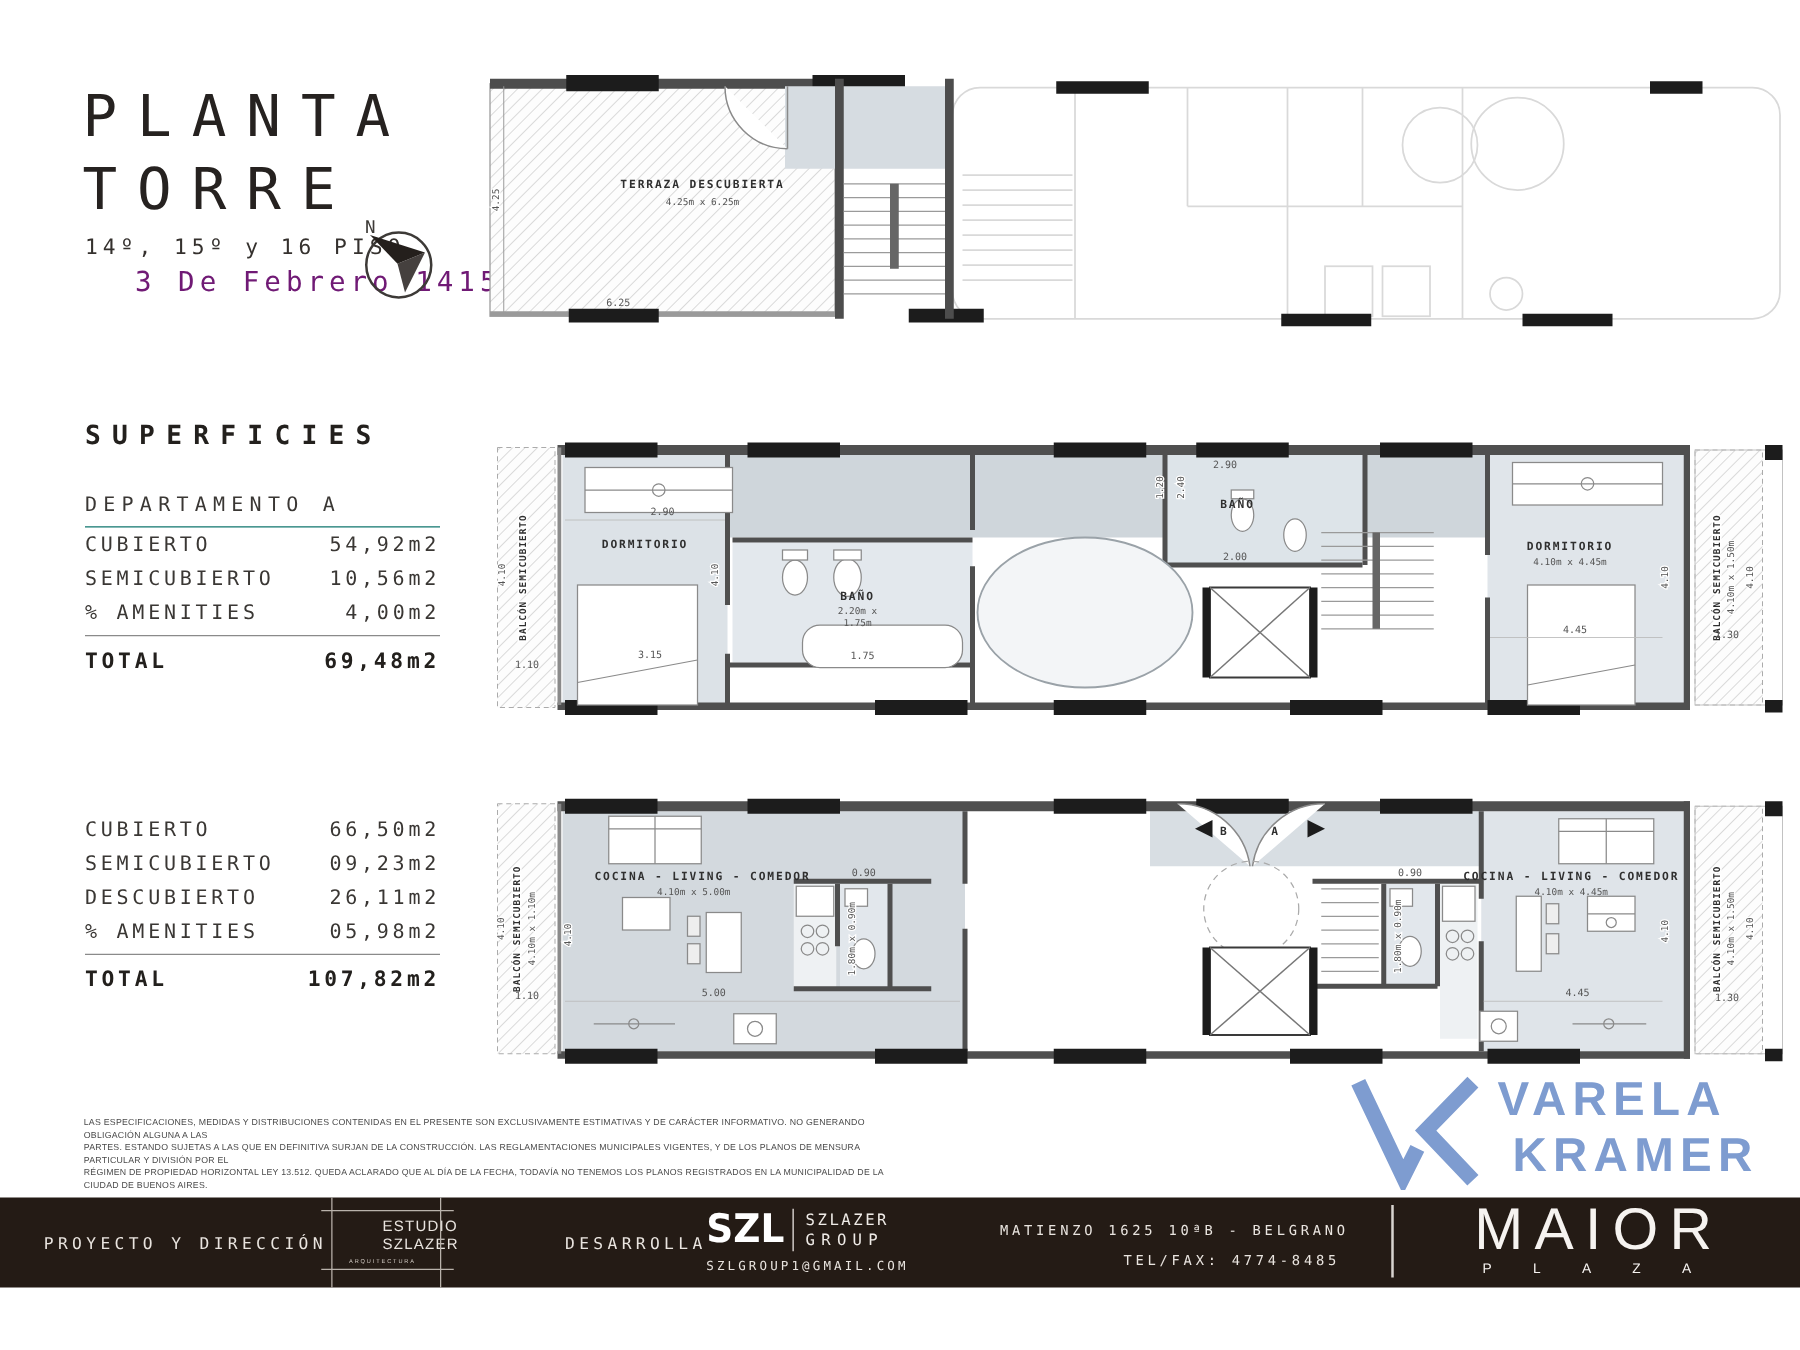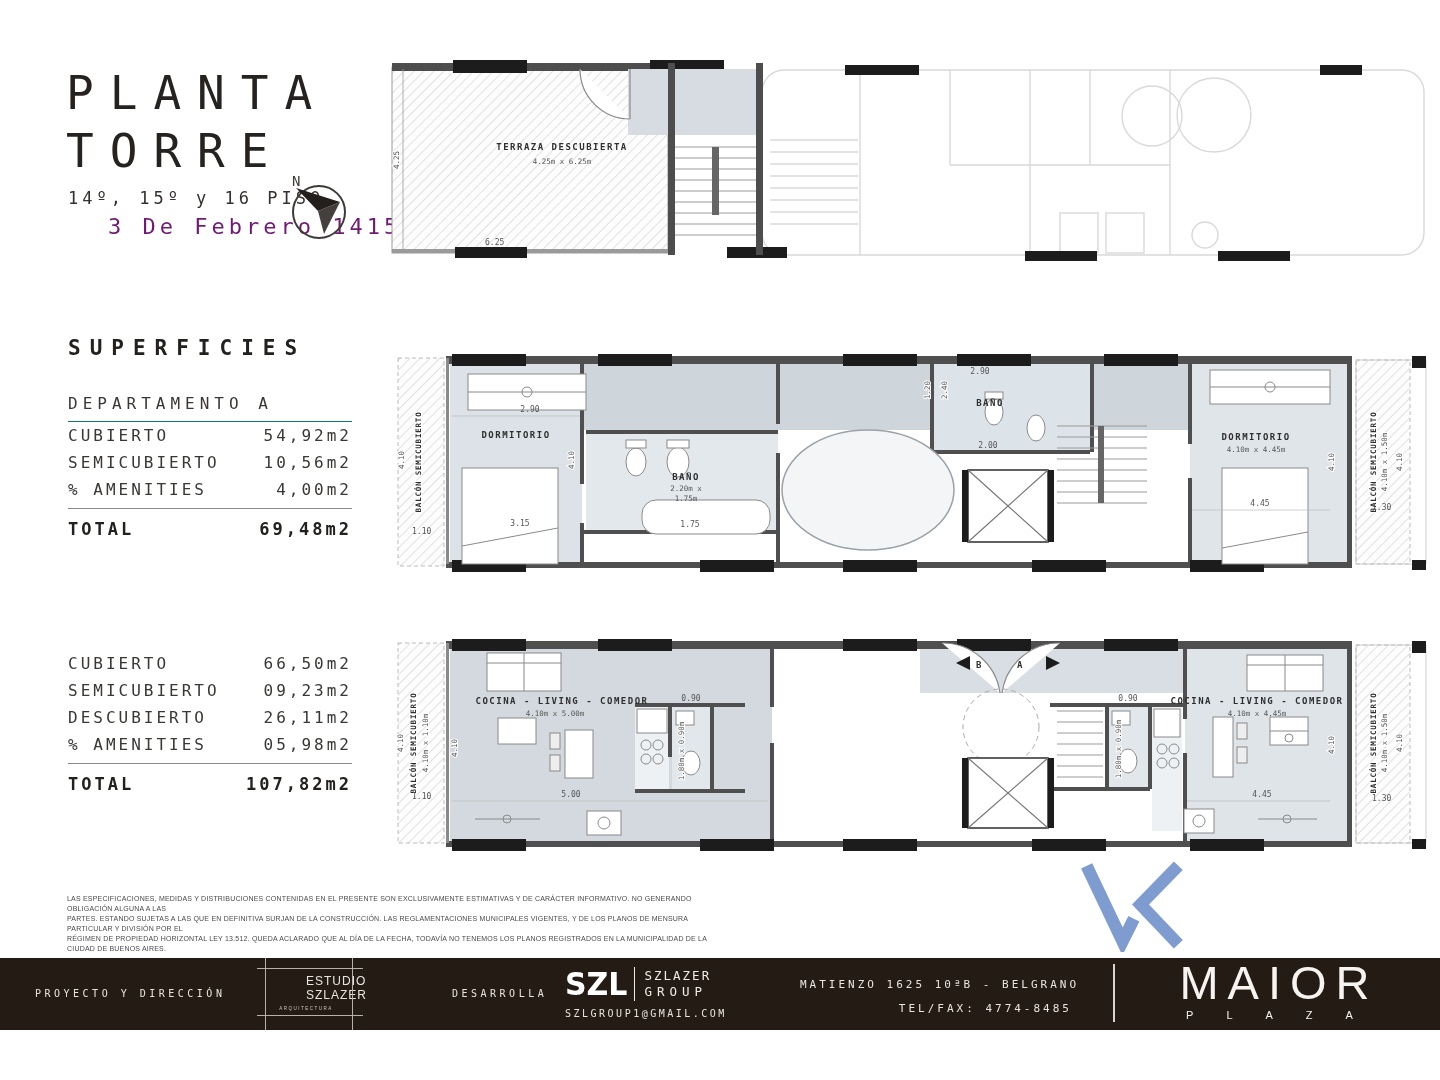--- a/index.html
+++ b/index.html
@@ -37,21 +37,21 @@
               font-size:7px;line-height:10px;color:#4a4a4a;letter-spacing:0.2px;}
 
   
   .vk{left:1080px;top:858px;width:350px;height:97px;display:flex;align-items:flex-start;}
   .vk-text{margin-left:14px;font-family:"Liberation Sans",sans-serif;font-weight:bold;
            font-size:38px;line-height:45px;letter-spacing:5px;color:#7e9cd0;}
   .vk-text .l2{padding-left:12px;}
 
   
   .footer{left:0;top:958px;width:1440px;height:72px;background:#241b15;color:#efebe7;}
-  .f-item{position:absolute;font-size:10px;letter-spacing:3.5px;color:#e9e4df;}
+  .f-item{position:absolute;font-size:13px;letter-spacing:3.5px;color:#e9e4df;}
   .f-proyecto{left:35px;top:30px;}
   .f-desarrolla{left:452px;top:30px;}
   .estudio{position:absolute;left:265px;top:7px;width:82px;height:56px;text-align:center;}
   .estudio .line{position:absolute;background:#b9b2ab;}
   .estudio .h1{top:3px;left:-8px;right:-16px;height:1px;}
   .estudio .h2{bottom:5px;left:-8px;right:-16px;height:1px;}
   .estudio .v1{left:0px;top:-7px;bottom:-9px;width:1px;}
   .estudio .v2{right:-6px;top:-7px;bottom:-9px;width:1px;}
   .estudio .t1{margin-top:9px;font-family:"Liberation Sans",sans-serif;font-size:12px;letter-spacing:1px;line-height:14px;color:#e9e4df;padding-left:41px;}
   .estudio .t2{font-family:"Liberation Sans",sans-serif;font-size:4.5px;letter-spacing:1.5px;margin-top:4px;color:#cfc8c1;}
@@ -509,20 +509,24 @@
     <span style="display:block">LAS ESPECIFICACIONES, MEDIDAS Y DISTRIBUCIONES CONTENIDAS EN EL PRESENTE SON EXCLUSIVAMENTE ESTIMATIVAS Y DE CARÁCTER INFORMATIVO. NO GENERANDO OBLIGACIÓN ALGUNA A LAS</span>
     <span style="display:block">PARTES. ESTANDO SUJETAS A LAS QUE EN DEFINITIVA SURJAN DE LA CONSTRUCCIÓN. LAS REGLAMENTACIONES MUNICIPALES VIGENTES, Y DE LOS PLANOS DE MENSURA PARTICULAR Y DIVISIÓN POR EL</span>
     <span style="display:block">RÉGIMEN DE PROPIEDAD HORIZONTAL LEY 13.512. QUEDA ACLARADO QUE AL DÍA DE LA FECHA, TODAVÍA NO TENEMOS LOS PLANOS REGISTRADOS EN LA MUNICIPALIDAD DE LA CIUDAD DE BUENOS AIRES.</span>
   </div>
 
   <div class="abs vk">
     <svg width="104" height="94" viewBox="0 0 110 95">
       <path d="M7,6 L45,86 L57,62" stroke="#7e9cd0" stroke-width="13" fill="none"></path>
       <path d="M104,6 L64,47 L104,89" stroke="#7e9cd0" stroke-width="13" fill="none"></path>
     </svg>
+    <div class="vk-text">
+      <div>VARELA</div>
+      <div class="l2">KRAMER</div>
+    </div>
   </div>
 
   <div class="abs footer">
     <div class="f-item f-proyecto">PROYECTO Y DIRECCIÓN</div>
 
     <div class="estudio">
       <div class="line h1"></div>
       <div class="line h2"></div>
       <div class="line v1"></div>
       <div class="line v2"></div>

